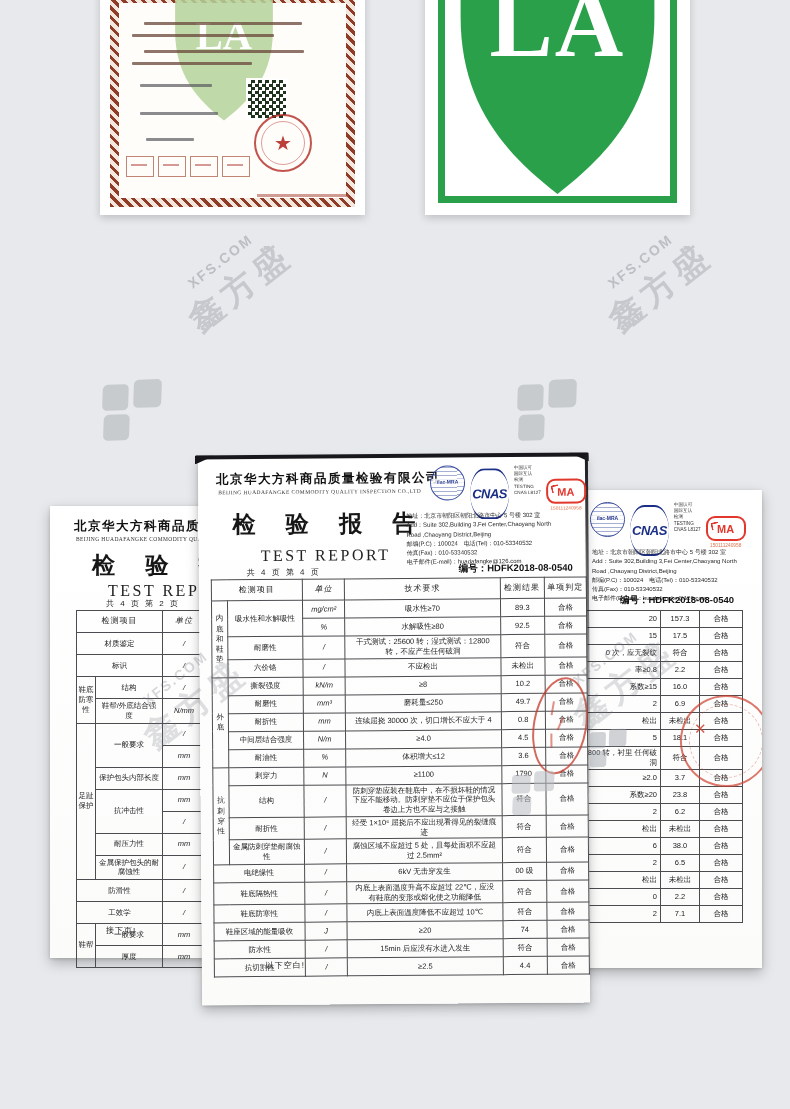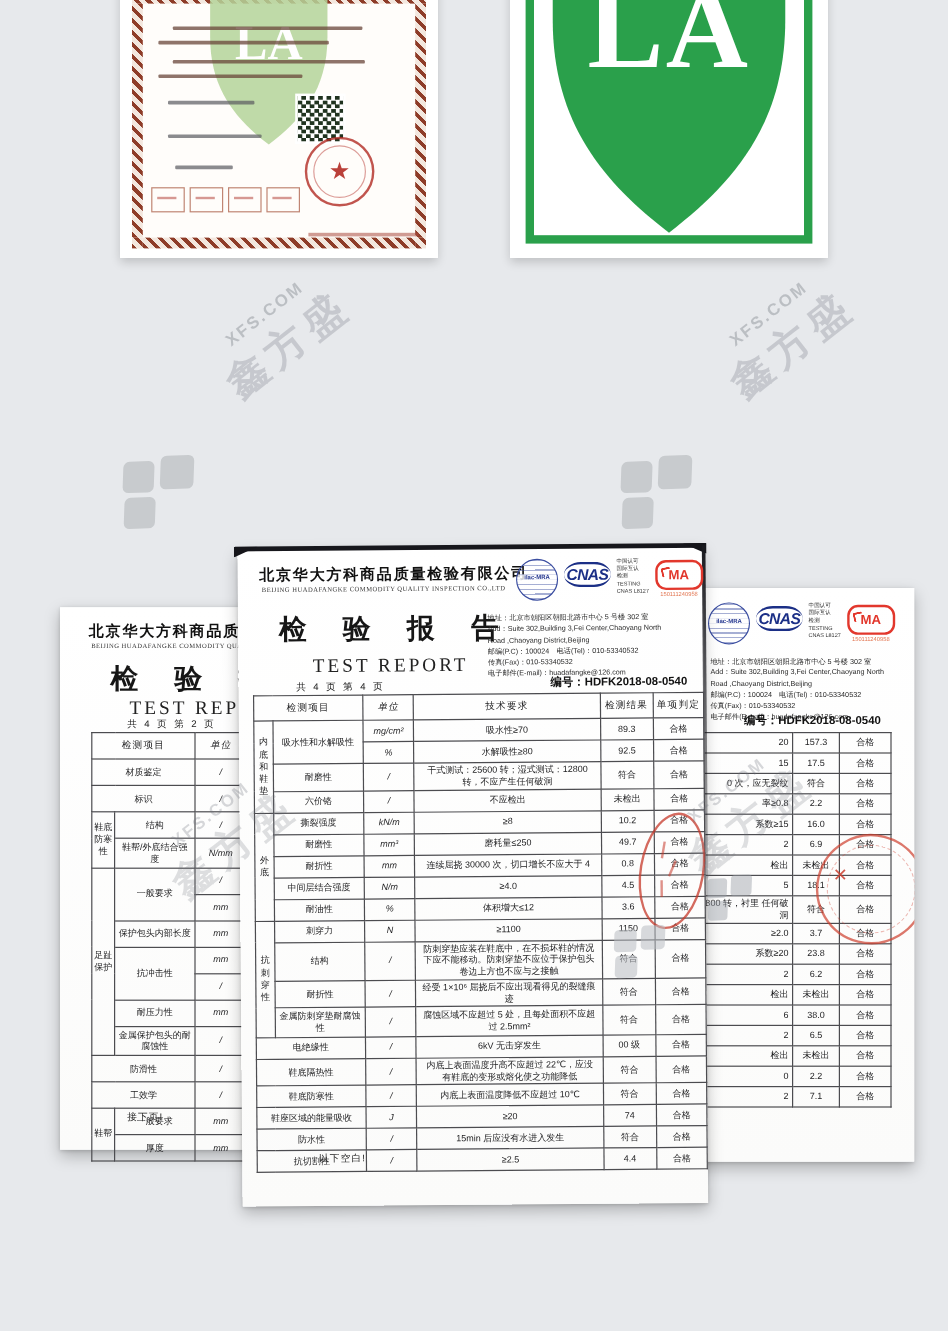--- a/index.html
+++ b/index.html
@@ -65,24 +65,24 @@
     font-family:"Liberation Serif","DejaVu Serif",serif;white-space:nowrap;}
   .pages{position:absolute;font-size:8px;letter-spacing:2px;color:#222;white-space:nowrap;}
   .addr{position:absolute;font-size:6px;line-height:1.55;color:#2a2a2a;width:168px;}
   .repno{position:absolute;font-size:9.5px;font-weight:700;color:#111;white-space:nowrap;}
 
   .logos{position:absolute;display:flex;align-items:flex-start;gap:5px;}
   .ilac{width:33px;height:33px;border-radius:50%;border:1.5px solid #3a4da0;position:relative;overflow:hidden;
     background:repeating-linear-gradient(0deg,rgba(58,77,160,.45) 0 1px,rgba(255,255,255,0) 1px 4px);}
   .ilac span{position:absolute;left:0;right:0;top:12px;text-align:center;font-size:5px;font-weight:700;color:#24368f;background:rgba(255,255,255,.8);}
   .cnas{font-size:13px;font-weight:800;font-style:italic;color:#1b2f86;letter-spacing:-.5px;
-    border-top:2px solid #1b2f86;border-bottom:2px solid #1b2f86;border-radius:40%/55%;padding:1px 2px;margin-top:3px;text-align:center;}
+    border-top:2px solid #1b2f86;border-bottom:2px solid #1b2f86;border-radius:40%/55%;padding:16px 2px;margin-top:3px;text-align:center;}
   .accred{font-size:4.6px;line-height:1.35;color:#333;white-space:nowrap;}
   .cma-box{width:36px;height:21px;border:2.5px solid #e2372c;border-radius:9px;display:flex;align-items:center;justify-content:center;
-    color:#e2372c;font-weight:800;font-size:11px;letter-spacing:0;margin-top:2px;position:relative;}
+    color:#e2372c;font-weight:800;font-size:11px;letter-spacing:0;margin-top:14px;position:relative;}
   .cma-box:before{content:"";position:absolute;left:3px;top:4px;width:6px;height:6px;border-left:2px solid #e2372c;border-top:2px solid #e2372c;border-radius:2px;transform:rotate(-12deg);}
   .cma-no{font-size:4.8px;color:#e2744f;margin-top:2px;text-align:center;}
 
   table{border-collapse:collapse;position:absolute;}
   td{border:1px solid #4c4c50;font-size:7.5px;text-align:center;vertical-align:middle;
     padding:2px 2px;color:#1d1d1f;line-height:1.3;height:13px;}
   td.h{font-size:8px;letter-spacing:1px;height:16px;}
   td.g{width:13px;word-break:break-all;line-height:1.35;padding:2px 1px;}
   td.i{width:72px;}
   td.u{width:38px;font-style:italic;}
@@ -533,21 +533,21 @@
             <td class="u">%</td>
             <td class="q">体积增大≤12</td>
             <td class="r">3.6</td>
             <td class="v">合格</td>
           </tr>
           <tr>
             <td class="g" rowspan="4">抗刺穿性</td>
             <td class="i">刺穿力</td>
             <td class="u">N</td>
             <td class="q">≥1100</td>
-            <td class="r">1150</td>
+            <td class="r">1790</td>
             <td class="v">合格</td>
           </tr>
           <tr>
             <td class="i">结构</td>
             <td class="u">/</td>
             <td class="q">防刺穿垫应装在鞋底中，在不损坏鞋的情况下应不能移动。防刺穿垫不应位于保护包头卷边上方也不应与之接触</td>
             <td class="r">符合</td>
             <td class="v">合格</td>
           </tr>
           <tr>

